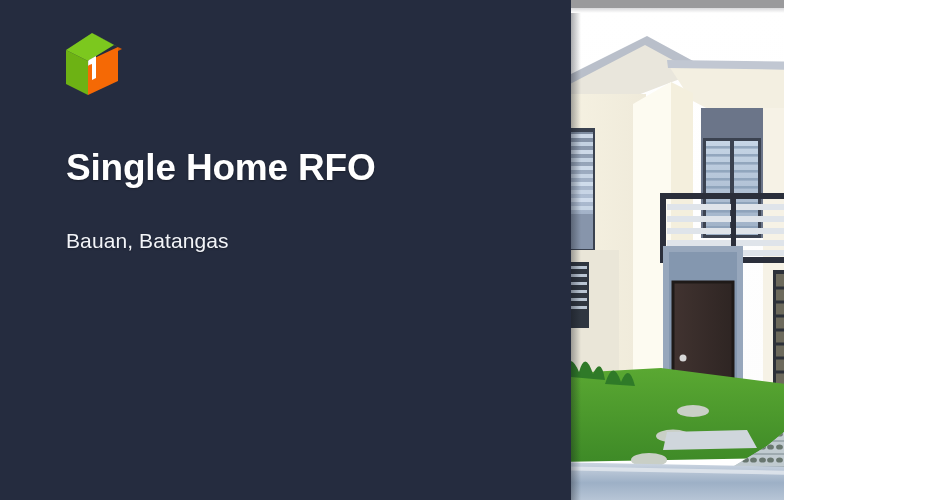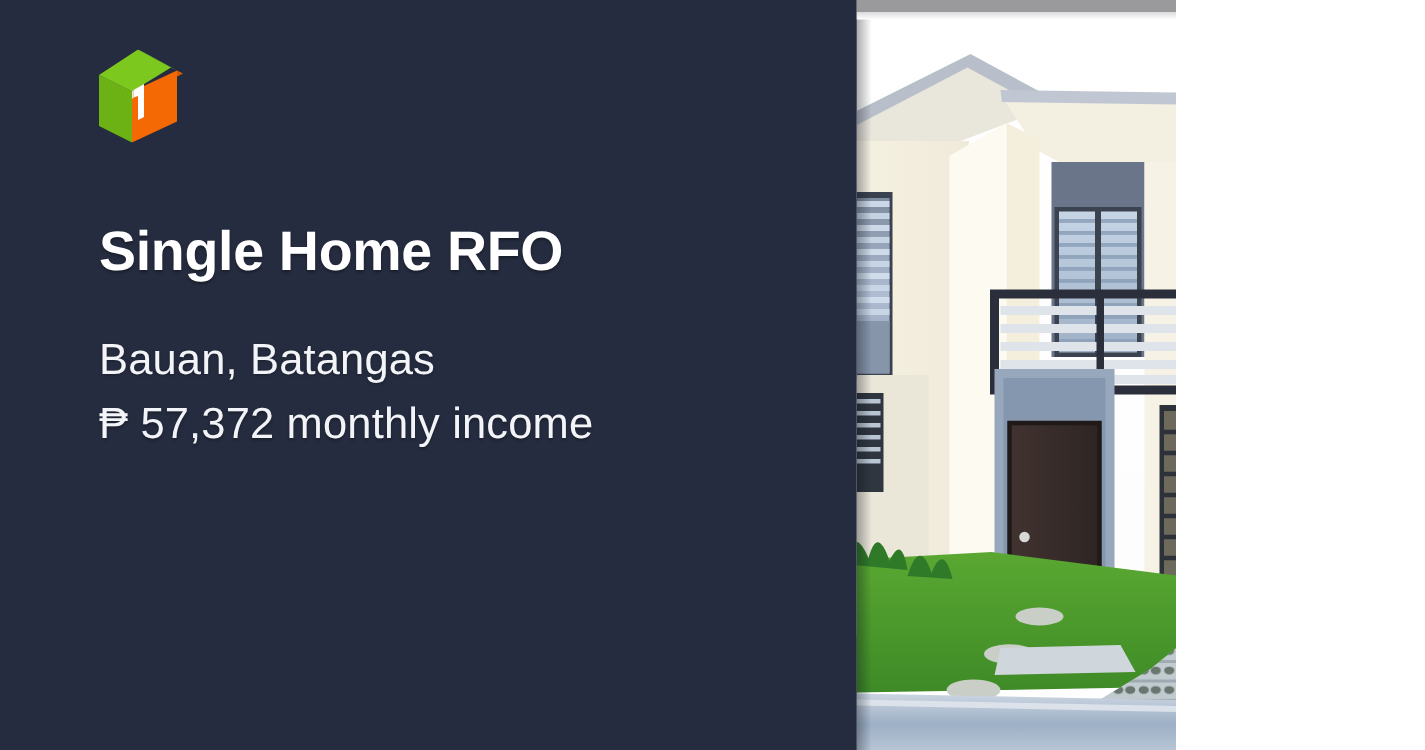--- a/index.html
+++ b/index.html
@@ -48,21 +48,21 @@
     text-shadow: 0 1px 2px rgba(0,0,0,0.35);
   }
   .listing-details {
     position: absolute;
     left: 66px;
     top: 219px;
     width: 470px;
   }
   .detail-line {
     color: #f2f4f8;
-    font-size: 29px;
+    font-size: 21px;
     line-height: 43px;
     font-weight: normal;
     letter-spacing: 0.1px;
     white-space: pre-wrap;
     text-shadow: 0 1px 2px rgba(0,0,0,0.3);
   }
   .detail-line.description {
     line-height: 43px;
   }
 
@@ -133,21 +133,20 @@
         <polygon points="22,28 23,27 23,32 22,33" fill="#e6e6e6"></polygon>
       </svg>
     </span>
 
     
     <h1 class="listing-title">Single Home RFO</h1>
 
     
     <div class="listing-details">
       <div class="detail-line">Bauan, Batangas</div>
-      <div class="detail-line">₱ 57,372 monthly income</div>
     </div>
   </div>
 
   <div class="panel-shadow"></div>
 
   <div class="photo-panel">
     <div class="photo-topbar"></div>
     <div class="photo-topbar-fade"></div>
 
     <svg class="photo-svg" viewBox="0 0 379 500" xmlns="http://www.w3.org/2000/svg">

